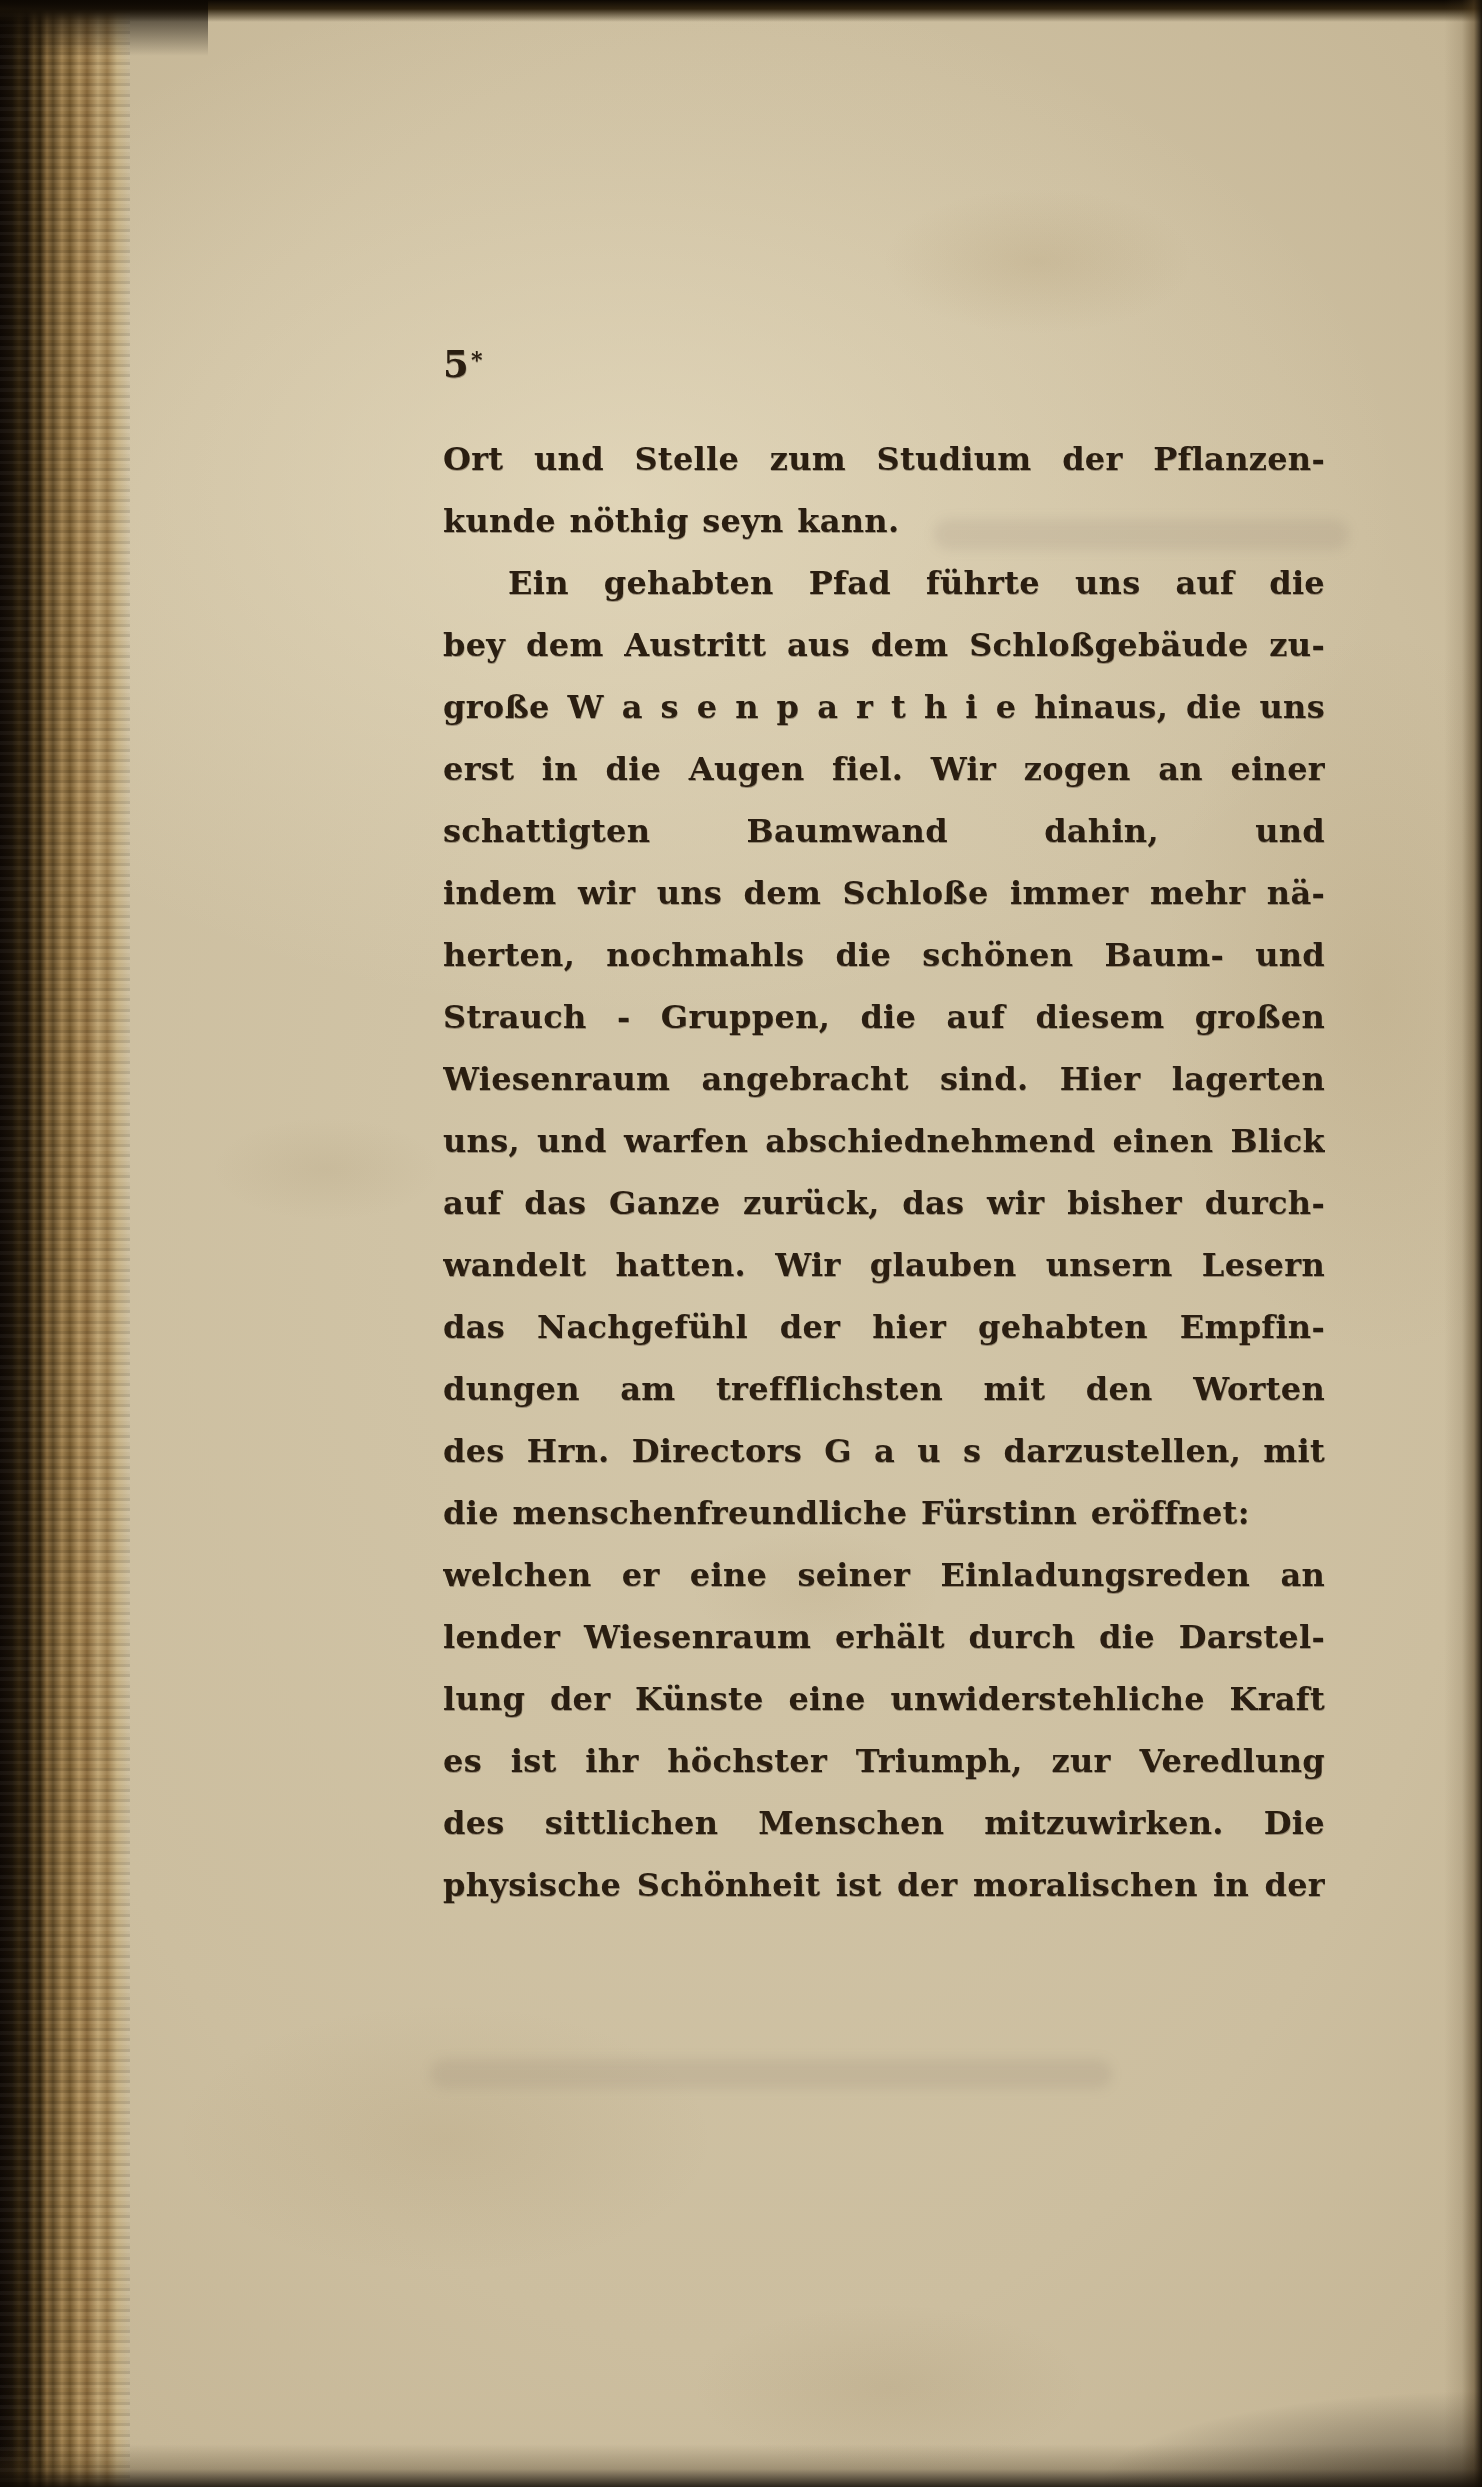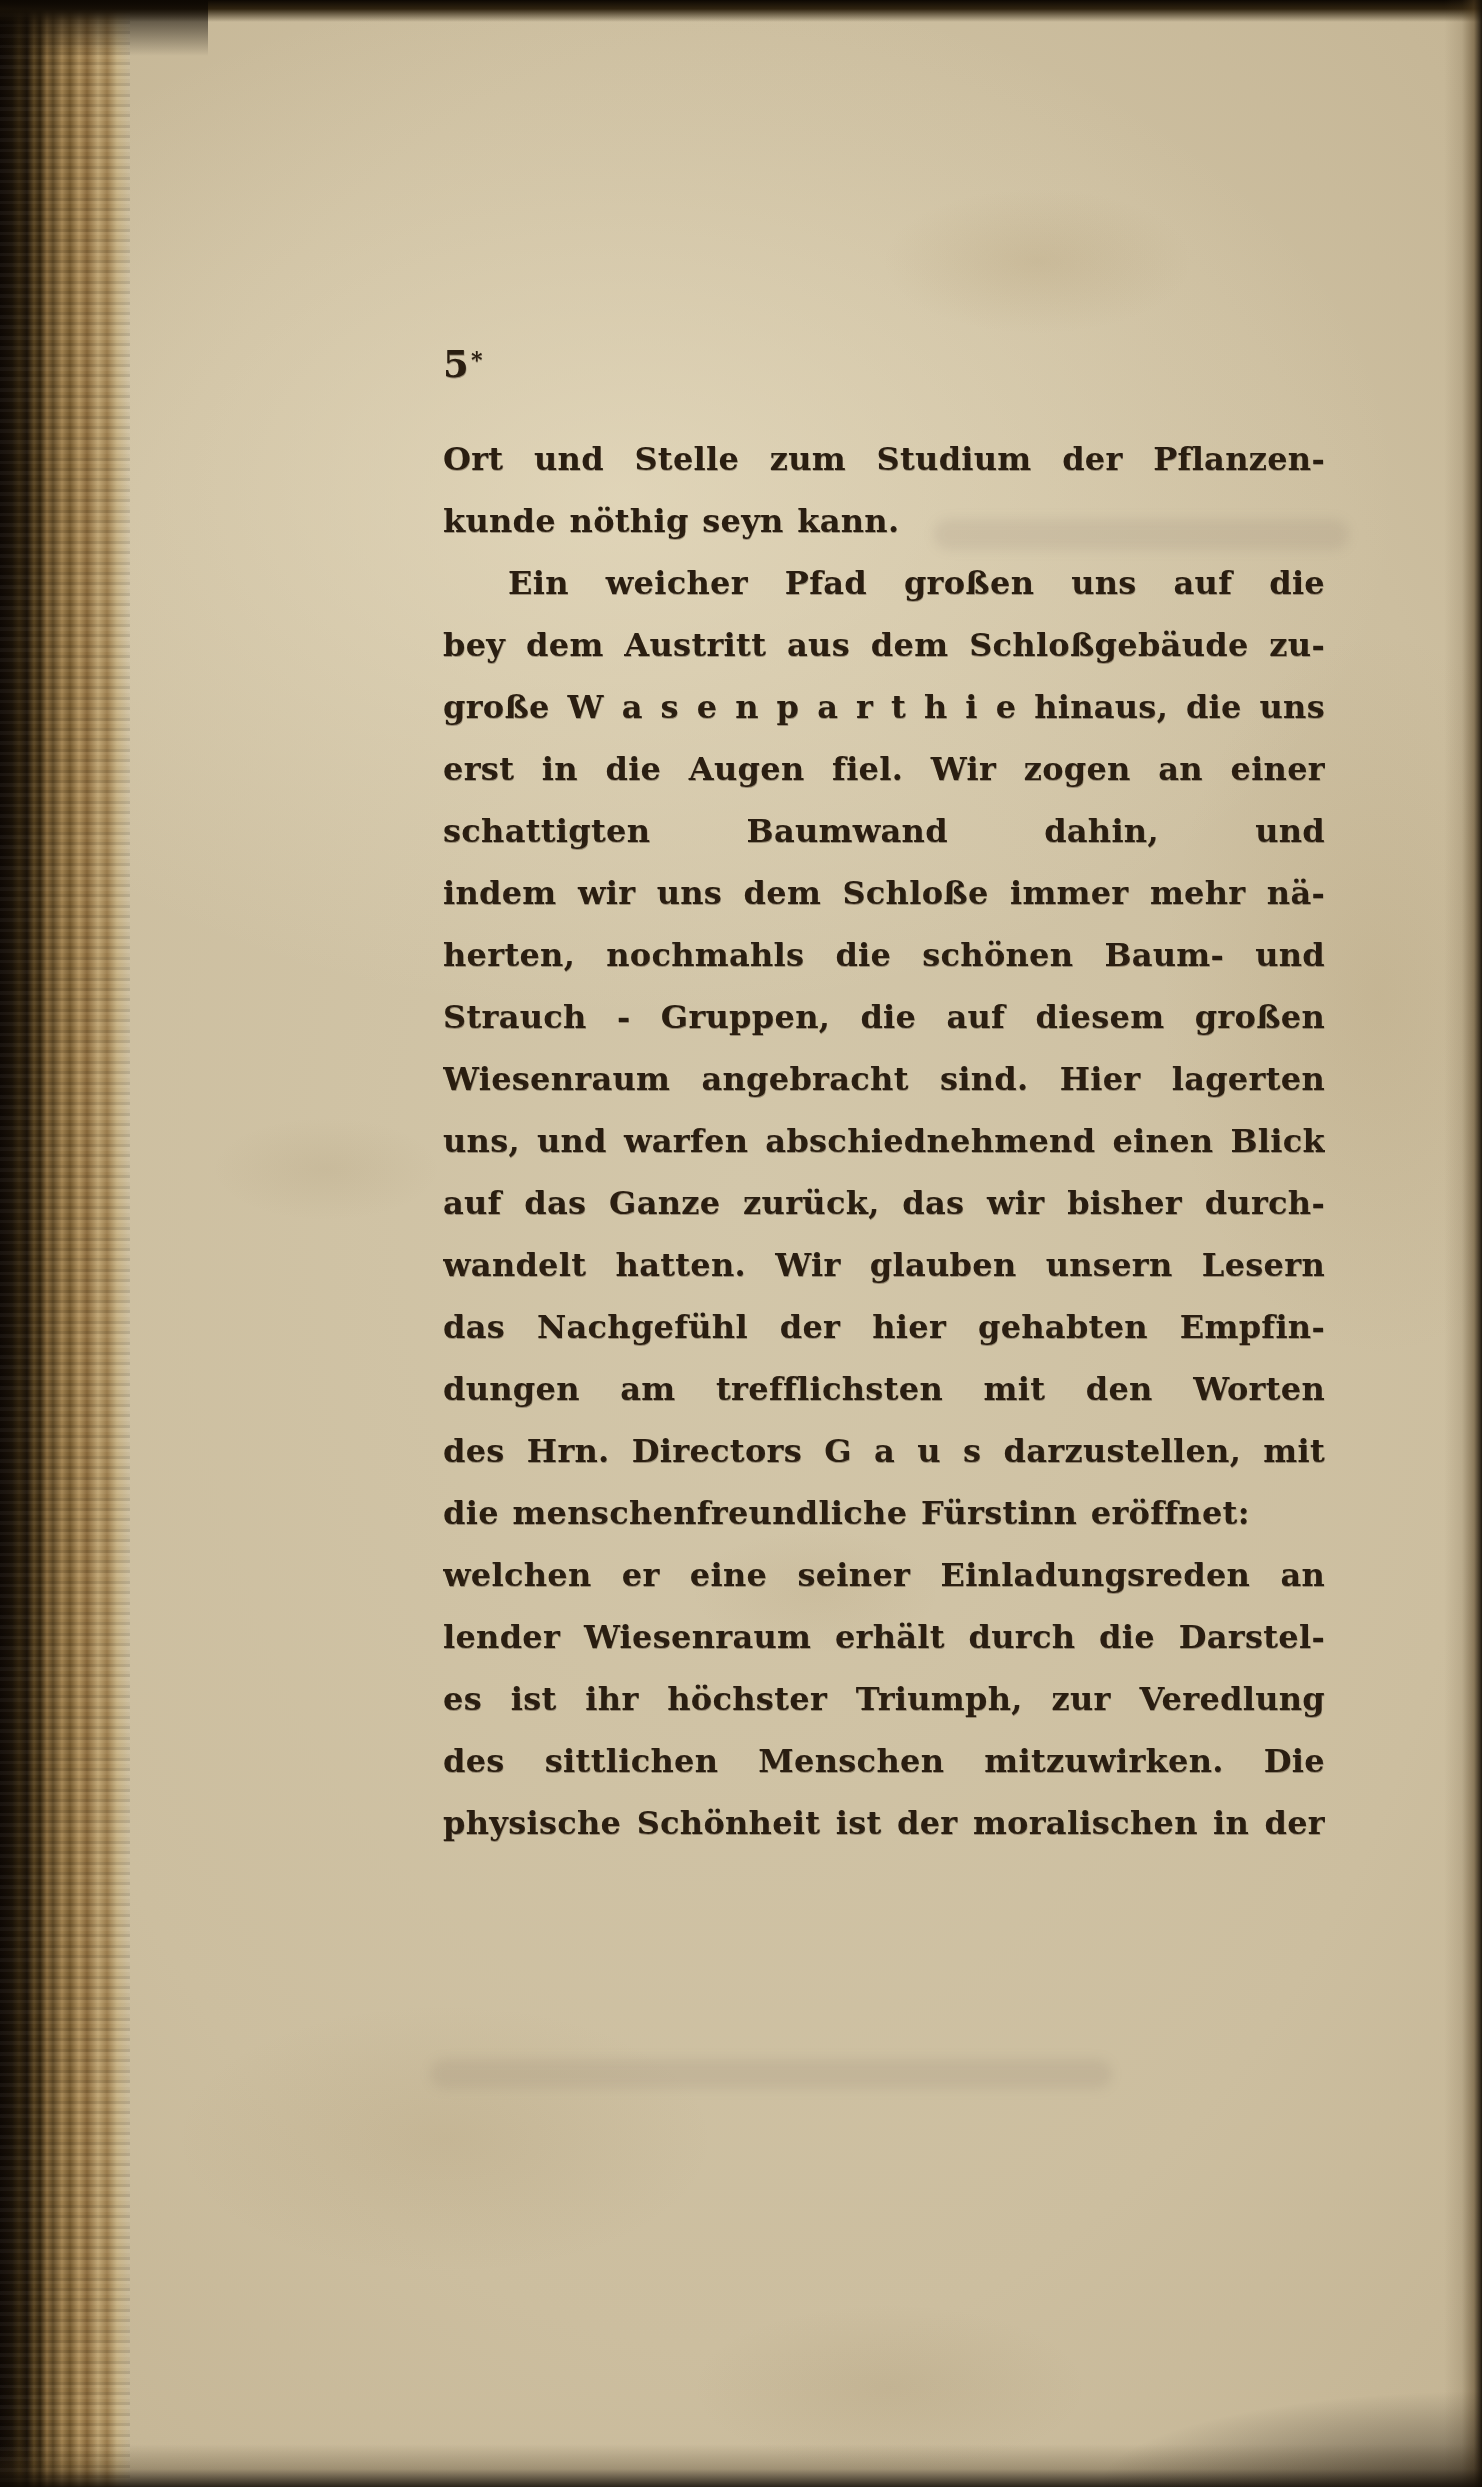--- a/index.html
+++ b/index.html
@@ -153,38 +153,39 @@
   <div class="page">
     <div class="stains"></div>
     <div class="bleed bleed1"></div>
     <div class="bleed bleed2"></div>
 
     <div class="pagenum"><span>5</span><span class="mark">*</span></div>
 
     <div class="text-block">
         <div class="line">Ort und Stelle zum Studium der Pflanzen-</div>
         <div class="line endline">kunde nöthig seyn kann.</div>
-        <div class="line indent">Ein weicher Pfad großen uns auf die</div>
+        <div class="line indent">Ein gehabten Pfad führte uns auf die</div>
         <div class="line">bey dem Austritt aus dem Schloßgebäude zu-</div>
         <div class="line">große W a s e n p a r t h i e hinaus, die uns</div>
         <div class="line">erst in die Augen fiel. Wir zogen an einer</div>
         <div class="line">schattigten Baumwand dahin, und betrachteten,</div>
         <div class="line">indem wir uns dem Schloße immer mehr nä-</div>
         <div class="line">herten, nochmahls die schönen Baum- und</div>
         <div class="line">Strauch - Gruppen, die auf diesem großen</div>
         <div class="line">Wiesenraum angebracht sind. Hier lagerten wir</div>
         <div class="line">uns, und warfen abschiednehmend einen Blick</div>
         <div class="line">auf das Ganze zurück, das wir bisher durch-</div>
         <div class="line">wandelt hatten. Wir glauben unsern Lesern</div>
         <div class="line">das Nachgefühl der hier gehabten Empfin-</div>
         <div class="line">dungen am trefflichsten mit den Worten</div>
         <div class="line">des Hrn. Directors G a u s darzustellen, mit</div>
         <div class="line endline">die menschenfreundliche Fürstinn eröffnet:</div>
         <div class="line">welchen er eine seiner Einladungsreden an</div>
         <div class="line">lender Wiesenraum erhält durch die Darstel-</div>
+        <div class="line">lung der Künste eine unwiderstehliche Kraft</div>
         <div class="line">es ist ihr höchster Triumph, zur Veredlung</div>
         <div class="line">des sittlichen Menschen mitzuwirken. Die</div>
         <div class="line">physische Schönheit ist der moralischen in der</div>
       </div>
   </div>
 
   <div class="binding"></div>
   <div class="top-edge"></div>
   <div class="top-corner"></div>
   <div class="right-edge"></div>

